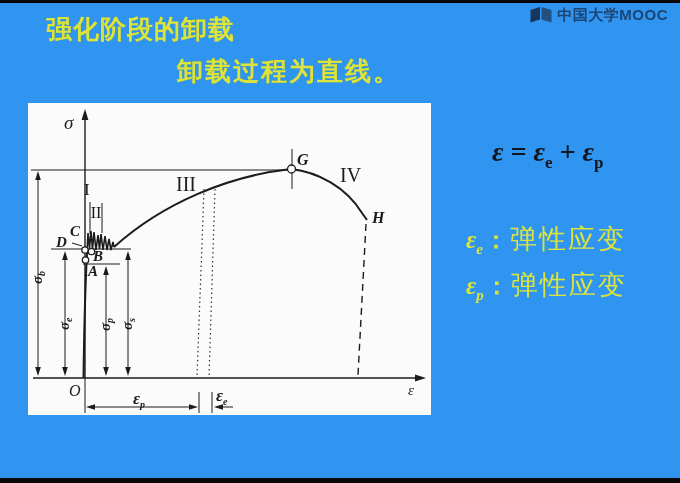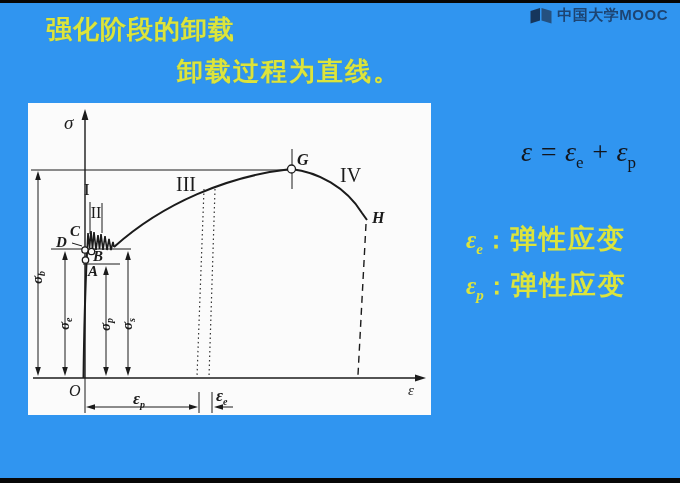--- a/index.html
+++ b/index.html
@@ -9,40 +9,40 @@
   #bar-top{top:0;height:3px;}
   #bar-bottom{top:478px;height:5px;}
 
   
   .slide-title{position:absolute;color:#dce43c;font-weight:700;
                text-shadow:0 0 1px rgba(120,140,0,.35);}
   #title1{left:46px;top:12px;font-size:26px;letter-spacing:1px;}
   #title2{left:177px;top:54px;font-size:26px;letter-spacing:2px;}
 
   
-  #brand{position:absolute;top:6px;right:12px;display:flex;align-items:center;gap:4px;}
+  #brand{position:absolute;top:6px;right:12px;display:flex;gap:4px;}
   #brand .brand-text{color:#1d4472;font-size:15px;font-weight:700;letter-spacing:0.5px;}
 
   
   #panel{position:absolute;left:28px;top:103px;width:403px;height:312px;background:#fbfbfb;}
 
   
-  #formula{position:absolute;left:521px;top:136px;color:#12151c;
+  #formula{position:absolute;left:492px;top:136px;color:#12151c;
            font-family:"Liberation Serif","DejaVu Serif",serif;
-           font-size:28px;font-weight:400;font-style:italic;}
+           font-size:28px;font-weight:700;font-style:italic;}
   #formula sub{font-size:17px;font-style:normal;}
 
   .legend-row{position:absolute;left:466px;display:flex;align-items:baseline;color:#dce43c;}
   #legend-row-0{top:221px;}
   #legend-row-1{top:267px;}
   .legend-sym{font-family:"Liberation Serif","DejaVu Serif",serif;font-style:italic;
               font-weight:700;font-size:25px;}
   .legend-sym sub{font-size:15px;}
   .legend-colon{font-weight:700;font-size:24px;margin:0 2px 0 1px;}
-  .legend-label{font-weight:700;font-size:27px;letter-spacing:2px;}
+  .legend-label{font-weight:400;font-size:27px;letter-spacing:2px;}
 
   
   svg text{font-family:"Liberation Serif","DejaVu Serif",serif;fill:#1b1b1b;}
   .it{font-style:italic;}
   .bold{font-weight:700;}
   .subt{font-size:10px;}
   .ink{stroke:#1b1b1b;fill:none;}
   .thin{stroke-width:1;}
   .med{stroke-width:1.4;}
   .curve{stroke-width:2;}

